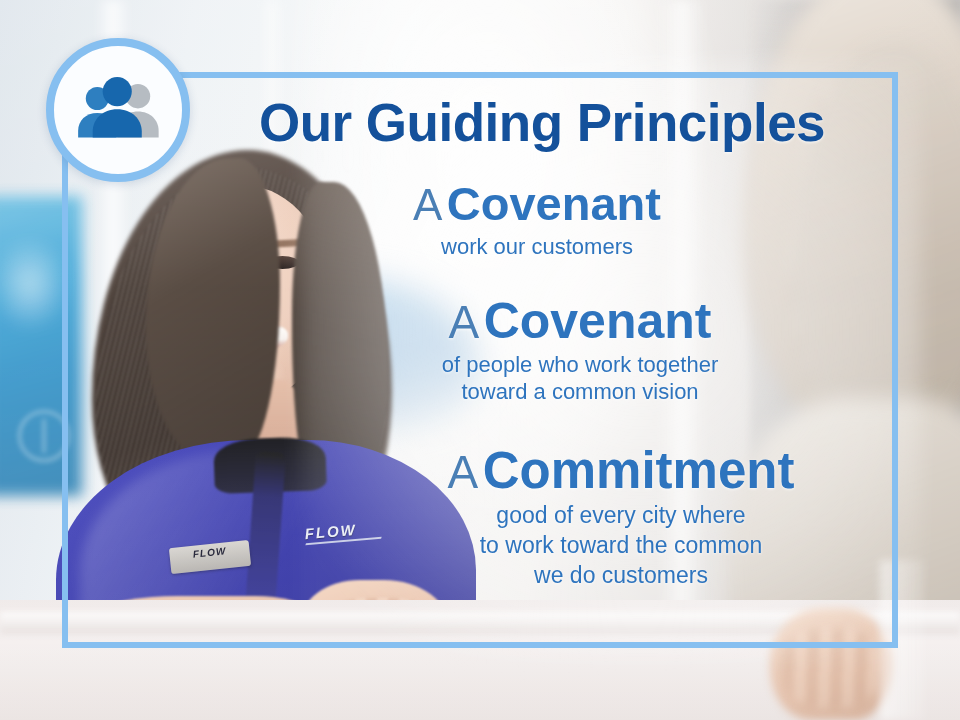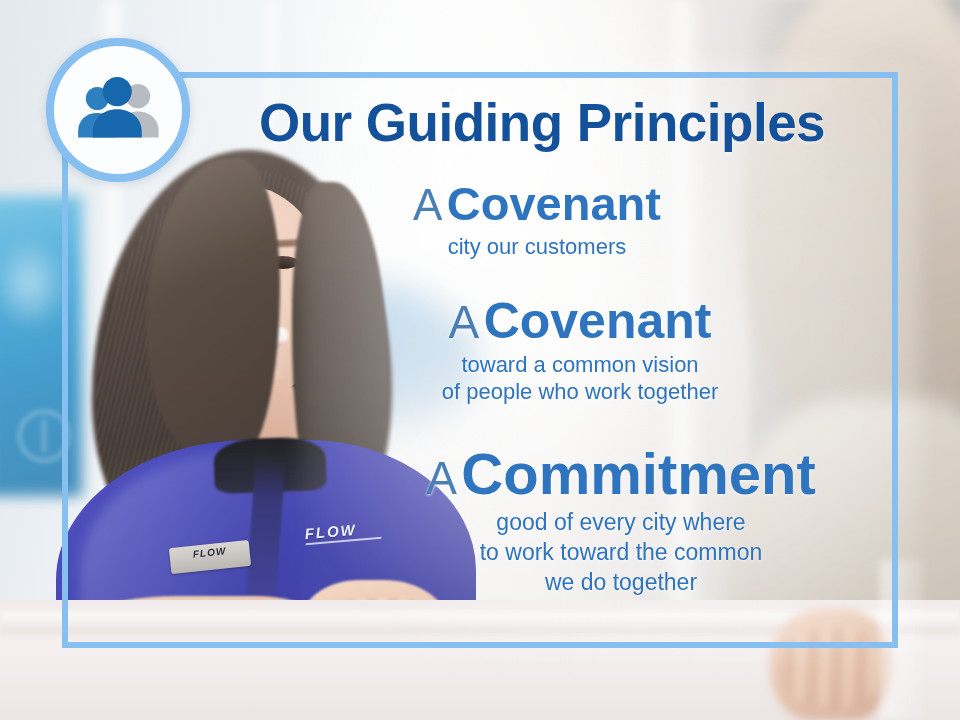--- a/index.html
+++ b/index.html
@@ -176,21 +176,21 @@
     text-shadow:0 1px 3px rgba(255,255,255,.8);}
   .pr .sub b{font-weight:normal;}
 
   
   .pr-1{text-align:center;padding-right:126px;}
   .pr-2{text-align:center;padding-right:40px;margin-top:34px;}
   .pr-3{text-align:center;padding-left:42px;margin-top:38px;}
   .pr-2 .headline .article{font-size:46px;}
   .pr-2 .headline .word{font-size:50px;}
   .pr-3 .headline .article{font-size:46px;}
-  .pr-3 .headline .word{font-size:58px;}
+  .pr-3 .headline .word{font-size:51px;}
   .pr-3 .sub{font-size:23px;line-height:1.3;}
 </style>
 </head>
 <body>
 
 <div class="stage">
 
   <div class="photo">
     <div class="bg-base"></div>
     <div class="bg-window"></div>
@@ -267,41 +267,41 @@
   <div class="title">Our Guiding Principles</div>
 
   <div class="principles">
 
     <div class="pr pr-1">
       <div class="headline">
         <span class="article">A</span>
         <span class="word">Covenant</span>
       </div>
       <div class="sub">
-          <div><span>city </span><b>our customers</b></div>
+          <div><span>work </span><b>our customers</b></div>
         </div>
     </div>
 
     <div class="pr pr-2">
       <div class="headline">
         <span class="article">A</span>
         <span class="word">Covenant</span>
       </div>
       <div class="sub">
+          <div><span>of </span><b>people who work together</b></div>
           <div><span>toward a common vision</span></div>
-          <div><span>of </span><b>people who work together</b></div>
         </div>
     </div>
 
     <div class="pr pr-3">
       <div class="headline">
         <span class="article">A</span>
         <span class="word">Commitment</span>
       </div>
       <div class="sub">
           <div><b>good of every city</b><span> where</span></div>
           <div><span>to work toward the </span><b>common</b></div>
-          <div><span>we do together</span></div>
+          <div><span>we do customers</span></div>
         </div>
     </div>
 
   </div>
 </div>
 
 </body></html>

